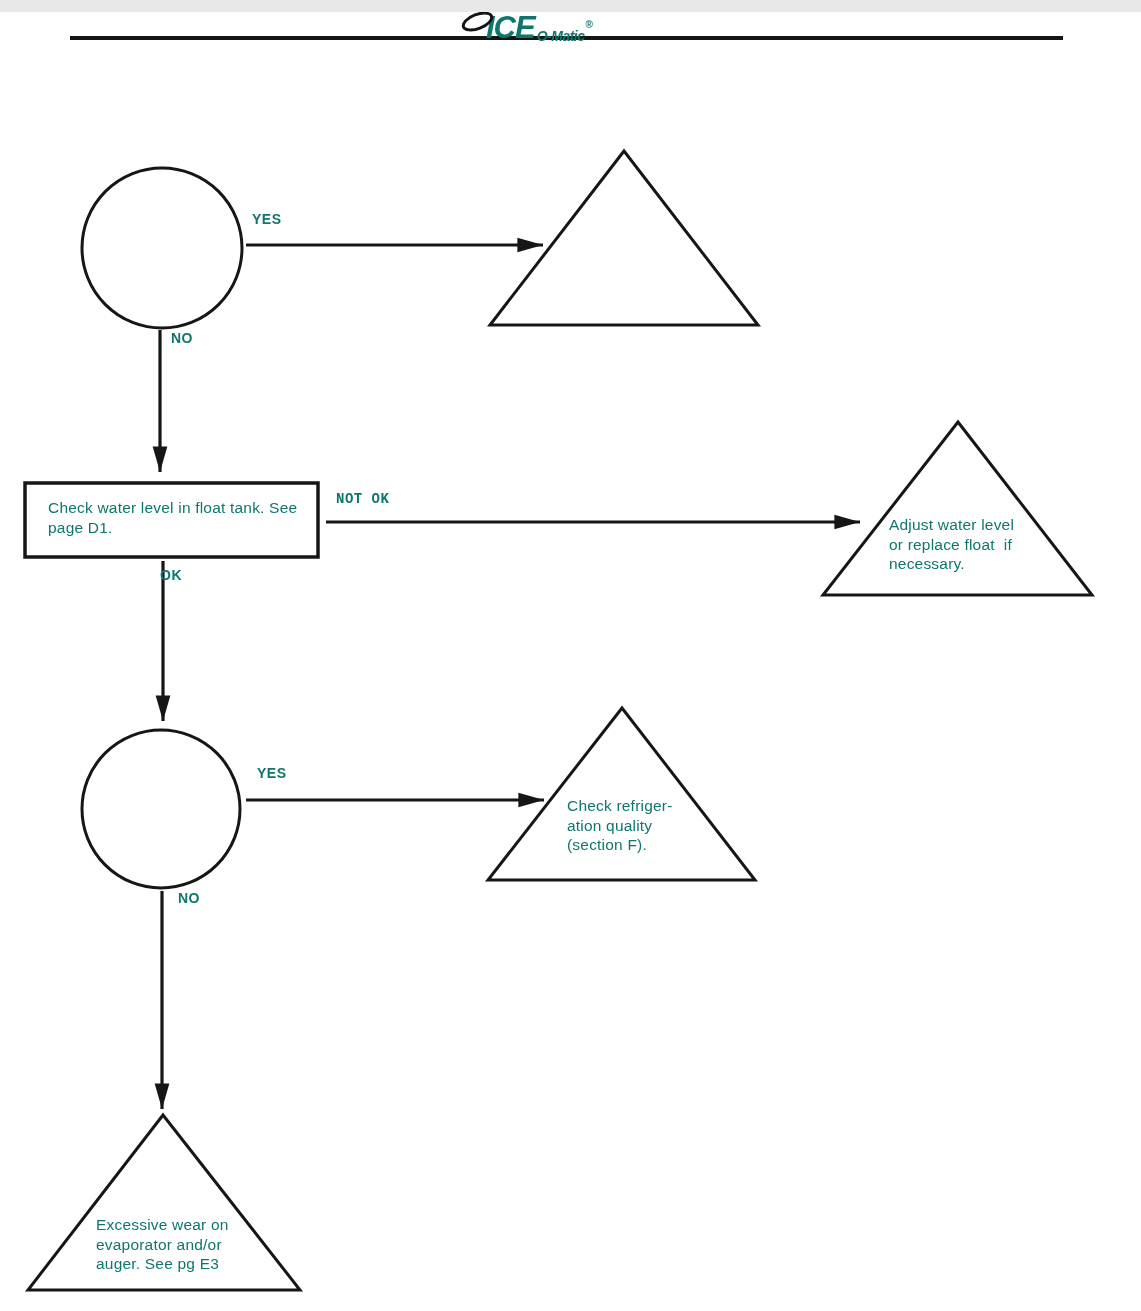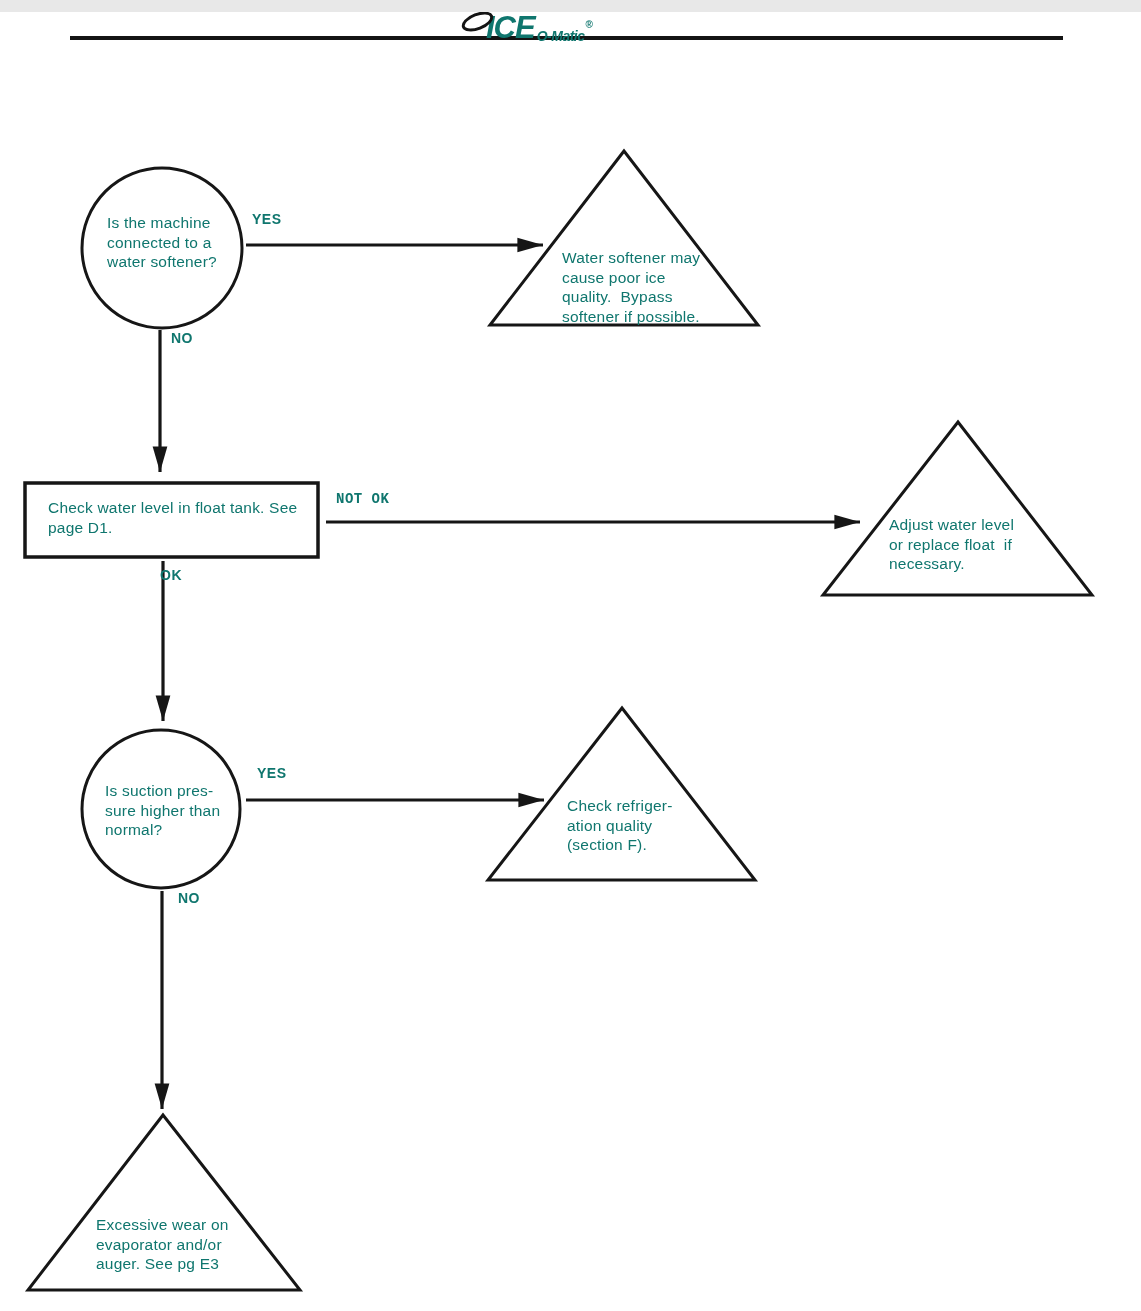--- a/index.html
+++ b/index.html
@@ -112,39 +112,29 @@
     <polygon points="163,1103 28,1278 300,1278" fill="none" stroke="#161616" stroke-width="3"></polygon>
 
     <line x1="246" y1="233" x2="543" y2="233" stroke="#161616" stroke-width="3.2" marker-end="url(#arrowhead)"></line>
     <line x1="160" y1="318" x2="160" y2="460" stroke="#161616" stroke-width="3.2" marker-end="url(#arrowhead)"></line>
     <line x1="326" y1="510" x2="860" y2="510" stroke="#161616" stroke-width="3.2" marker-end="url(#arrowhead)"></line>
     <line x1="163" y1="549" x2="163" y2="709" stroke="#161616" stroke-width="3.2" marker-end="url(#arrowhead)"></line>
     <line x1="246" y1="788" x2="544" y2="788" stroke="#161616" stroke-width="3.2" marker-end="url(#arrowhead)"></line>
     <line x1="162" y1="879" x2="162" y2="1097" stroke="#161616" stroke-width="3.2" marker-end="url(#arrowhead)"></line>
   </svg>
 
-  <div class="node-text" style="left:107px; top:201px; width:160px;">Is the machine
-connected to a
-water softener?</div>
 
-  <div class="node-text" style="left:562px; top:236px; width:170px;">Water softener may
-cause poor ice
-quality.  Bypass
-softener if possible.</div>
 
   <div class="node-text" style="left:48px; top:486px; width:272px;">Check water level in float tank. See
 page D1.</div>
 
   <div class="node-text" style="left:889px; top:503px; width:180px;">Adjust water level
 or replace float  if
 necessary.</div>
 
-  <div class="node-text" style="left:105px; top:769px; width:165px;">Is suction pres-
-sure higher than
-normal?</div>
 
   <div class="node-text" style="left:567px; top:784px; width:160px;">Check refriger-
 ation quality
 (section F).</div>
 
   <div class="node-text" style="left:96px; top:1203px; width:190px;">Excessive wear on
 evaporator and/or
 auger. See pg E3</div>
 
   <div class="edge-label" style="left:252px; top:199px;">YES</div>

